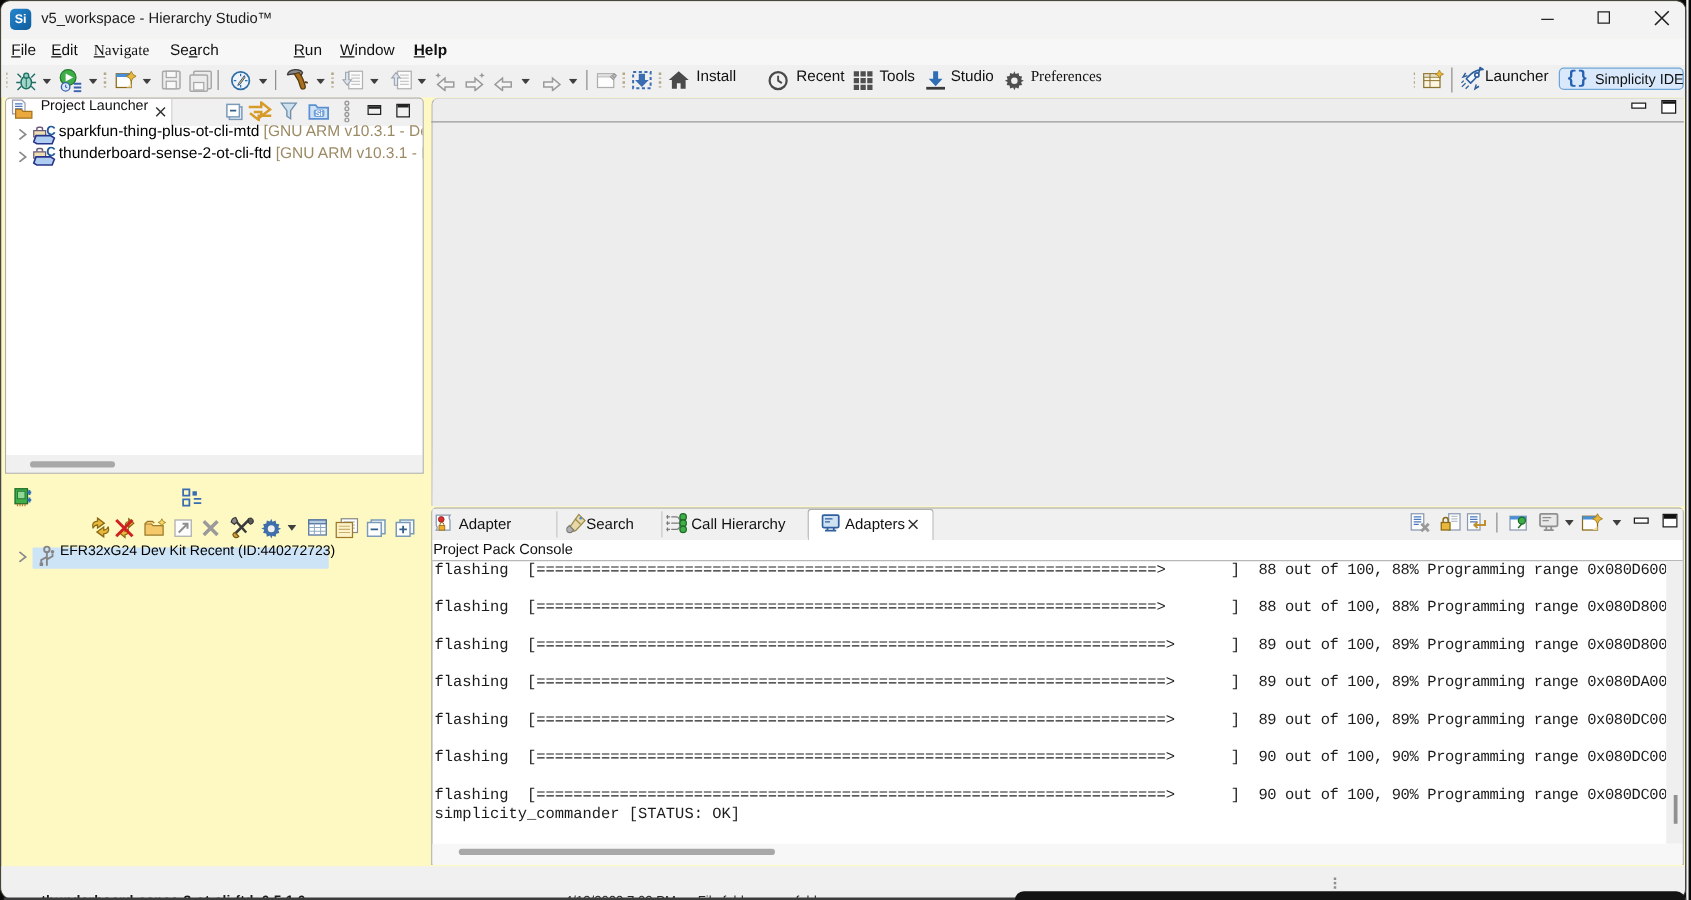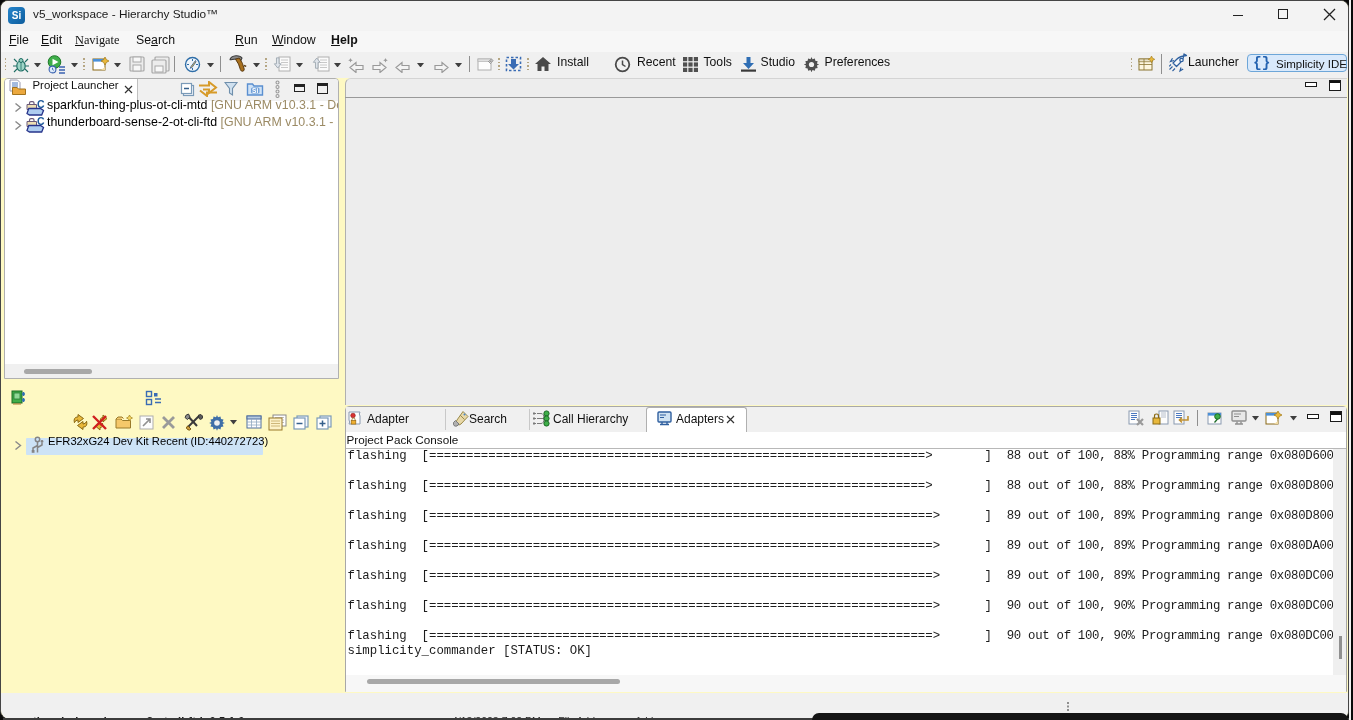--- a/index.html
+++ b/index.html
@@ -388,21 +388,21 @@
         <rect x="1" y="13.5" width="15" height="2.2" fill="#3a3a3a"></rect>
       </svg>
     </div>
     <div class="abs" style="white-space: nowrap; left: 759.5px; top: 51.3px;"><span style="font-size:12.2px;color:#111">Studio</span></div>
     <div class="abs" style="white-space: nowrap; left: 802px; top: 55px;">
       <svg width="18" height="17" viewBox="0 0 18 17" style="display:block">
         <path d="M8.5,1 l1,2.2 2.4,-0.8 0.4,2.4 2.4,0.4 -0.8,2.4 2.2,1 -2.2,1 0.8,2.4 -2.4,0.4 -0.4,2.4 -2.4,-0.8 -1,2.2 -1,-2.2 -2.4,0.8 -0.4,-2.4 -2.4,-0.4 0.8,-2.4 -2.2,-1 2.2,-1 -0.8,-2.4 2.4,-0.4 0.4,-2.4 2.4,0.8 z" fill="#4f4f4f"></path>
         <circle cx="8.5" cy="8.5" r="2.6" fill="#f0f0f0"></circle>
       </svg>
     </div>
-    <div class="abs" style="white-space: nowrap; left: 823.5px; top: 51.3px;"><span style="font-size:12.2px;color:#111">Preferences</span></div>
+    <div class="abs" style="white-space: nowrap; left: 823.5px; top: 51.3px; font-family: Liberation Serif, serif;"><span style="font-size:12.2px;color:#111">Preferences</span></div>
     <div class="abs" style="white-space: nowrap; left: 1129.5px; top: 57px;">
       <div style="width:1.5px;height:1.5px;background:#b5a683"></div>
     </div>
     <div class="abs" style="white-space: nowrap; left: 1129.5px; top: 60.6px;">
       <div style="width:1.5px;height:1.5px;background:#b5a683"></div>
     </div>
     <div class="abs" style="white-space: nowrap; left: 1129.5px; top: 64.2px;">
       <div style="width:1.5px;height:1.5px;background:#b5a683"></div>
     </div>
     <div class="abs" style="white-space: nowrap; left: 1129.5px; top: 67.8px;">

